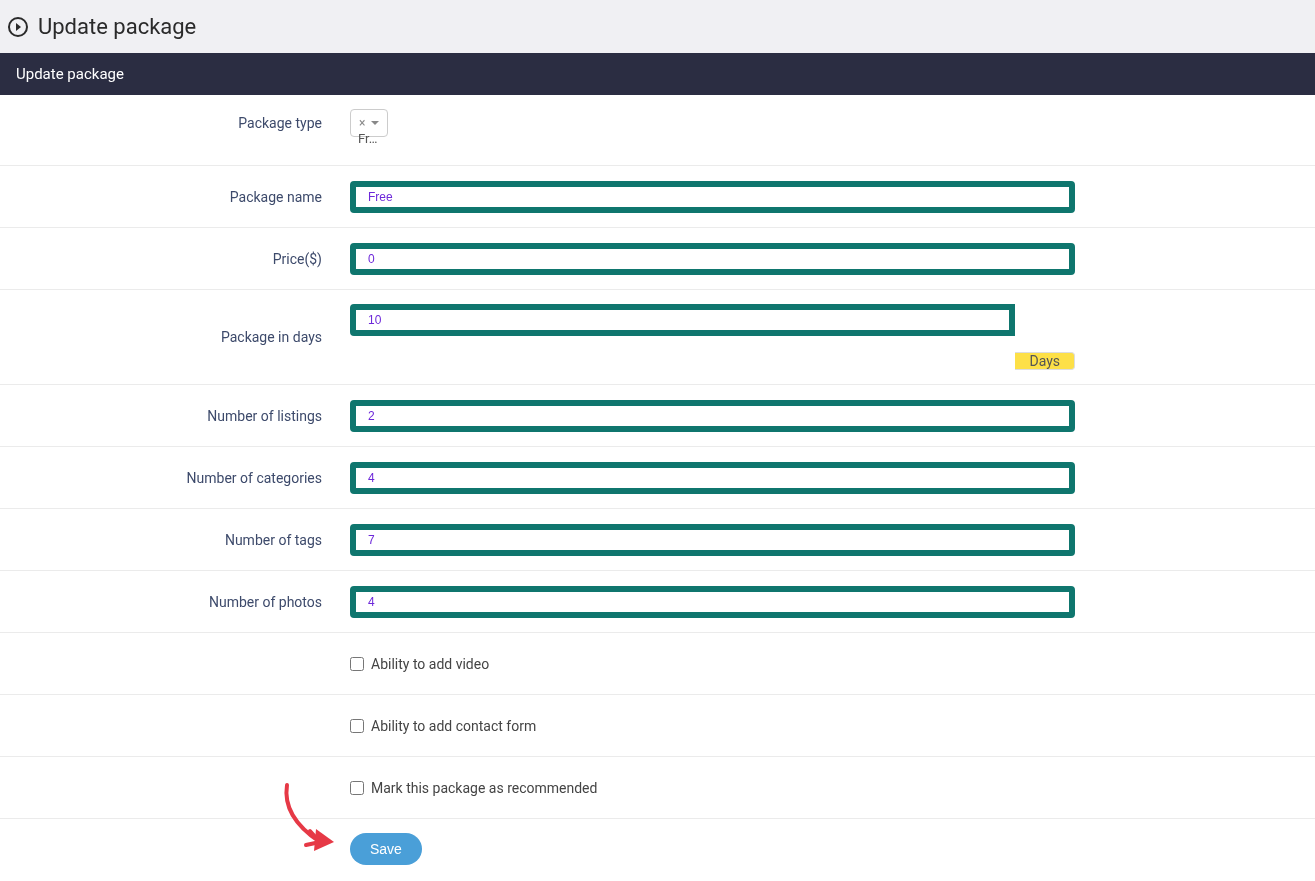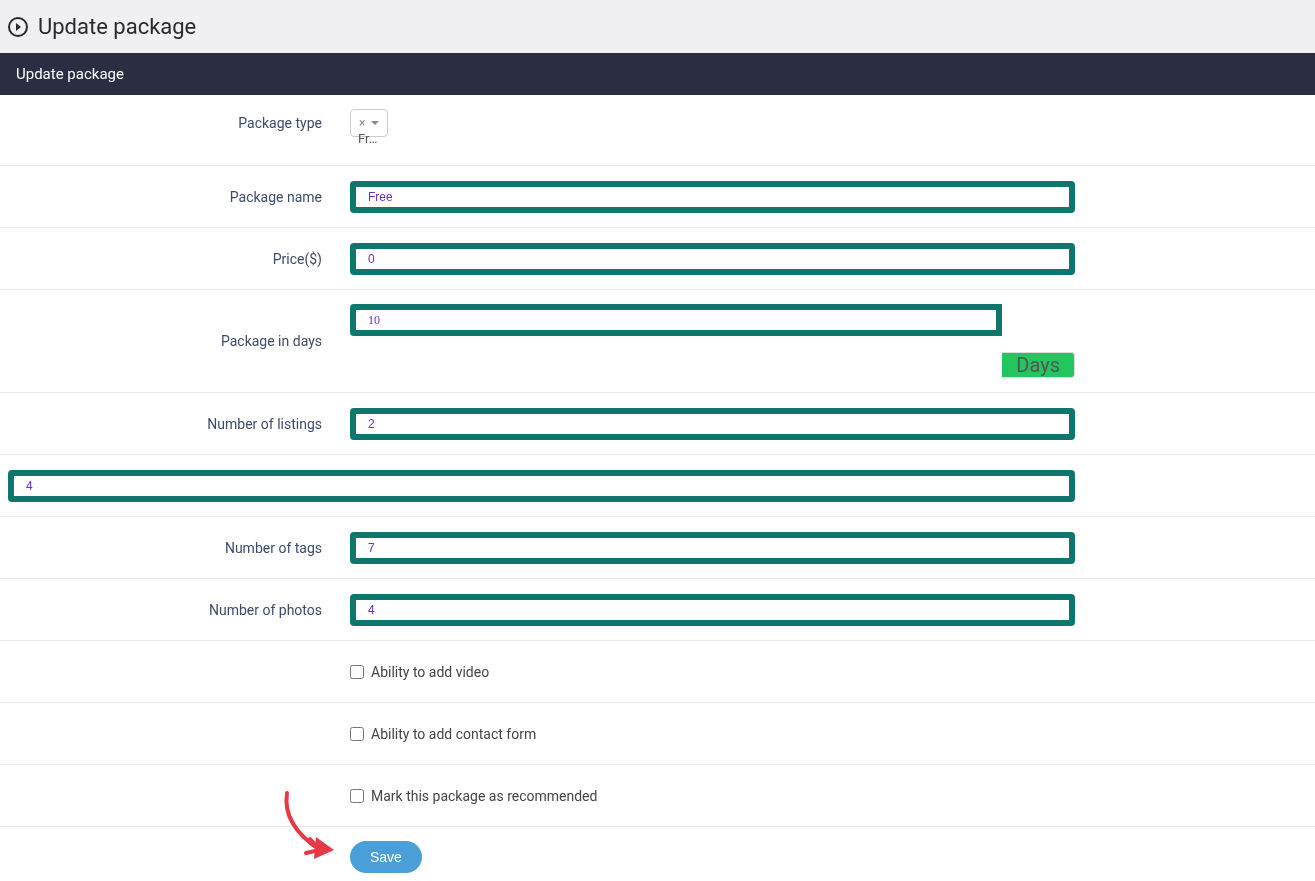--- a/index.html
+++ b/index.html
@@ -125,32 +125,31 @@
       outline: none;
     }
     .input-group {
       display: flex;
       width: 100%;
     }
     .input-group .text-input {
       border-top-right-radius: 0;
       border-bottom-right-radius: 0;
       flex: 1;
-      font-family: Liberation Serif, serif;
     }
     .input-addon {
-      background: #22c55e;
+      background: #fde047;
       border: 1px solid #ddd;
       border-left: none;
       border-top-right-radius: 4px;
       border-bottom-right-radius: 4px;
       padding: 0 14px;
       display: flex;
       align-items: center;
-      font-size: 20px;
+      font-size: 14px;
       color: #555;
       margin-top: 48px;
     }
     .checkbox-wrap {
       display: flex;
       align-items: center;
       font-size: 14px;
       color: #444;
       gap: 5px;
     }
@@ -235,20 +234,21 @@
   </div>
 
   <div class="form-row">
     <div class="form-label">Number of listings</div>
     <div class="form-control-wrap">
       <input type="text" class="text-input" value="2" style="">
     </div>
   </div>
 
   <div class="form-row">
+    <div class="form-label">Number of categories</div>
     <div class="form-control-wrap">
       <input type="text" class="text-input" value="4" style="">
     </div>
   </div>
 
   <div class="form-row">
     <div class="form-label">Number of tags</div>
     <div class="form-control-wrap">
       <input type="text" class="text-input" value="7" style="">
     </div>

